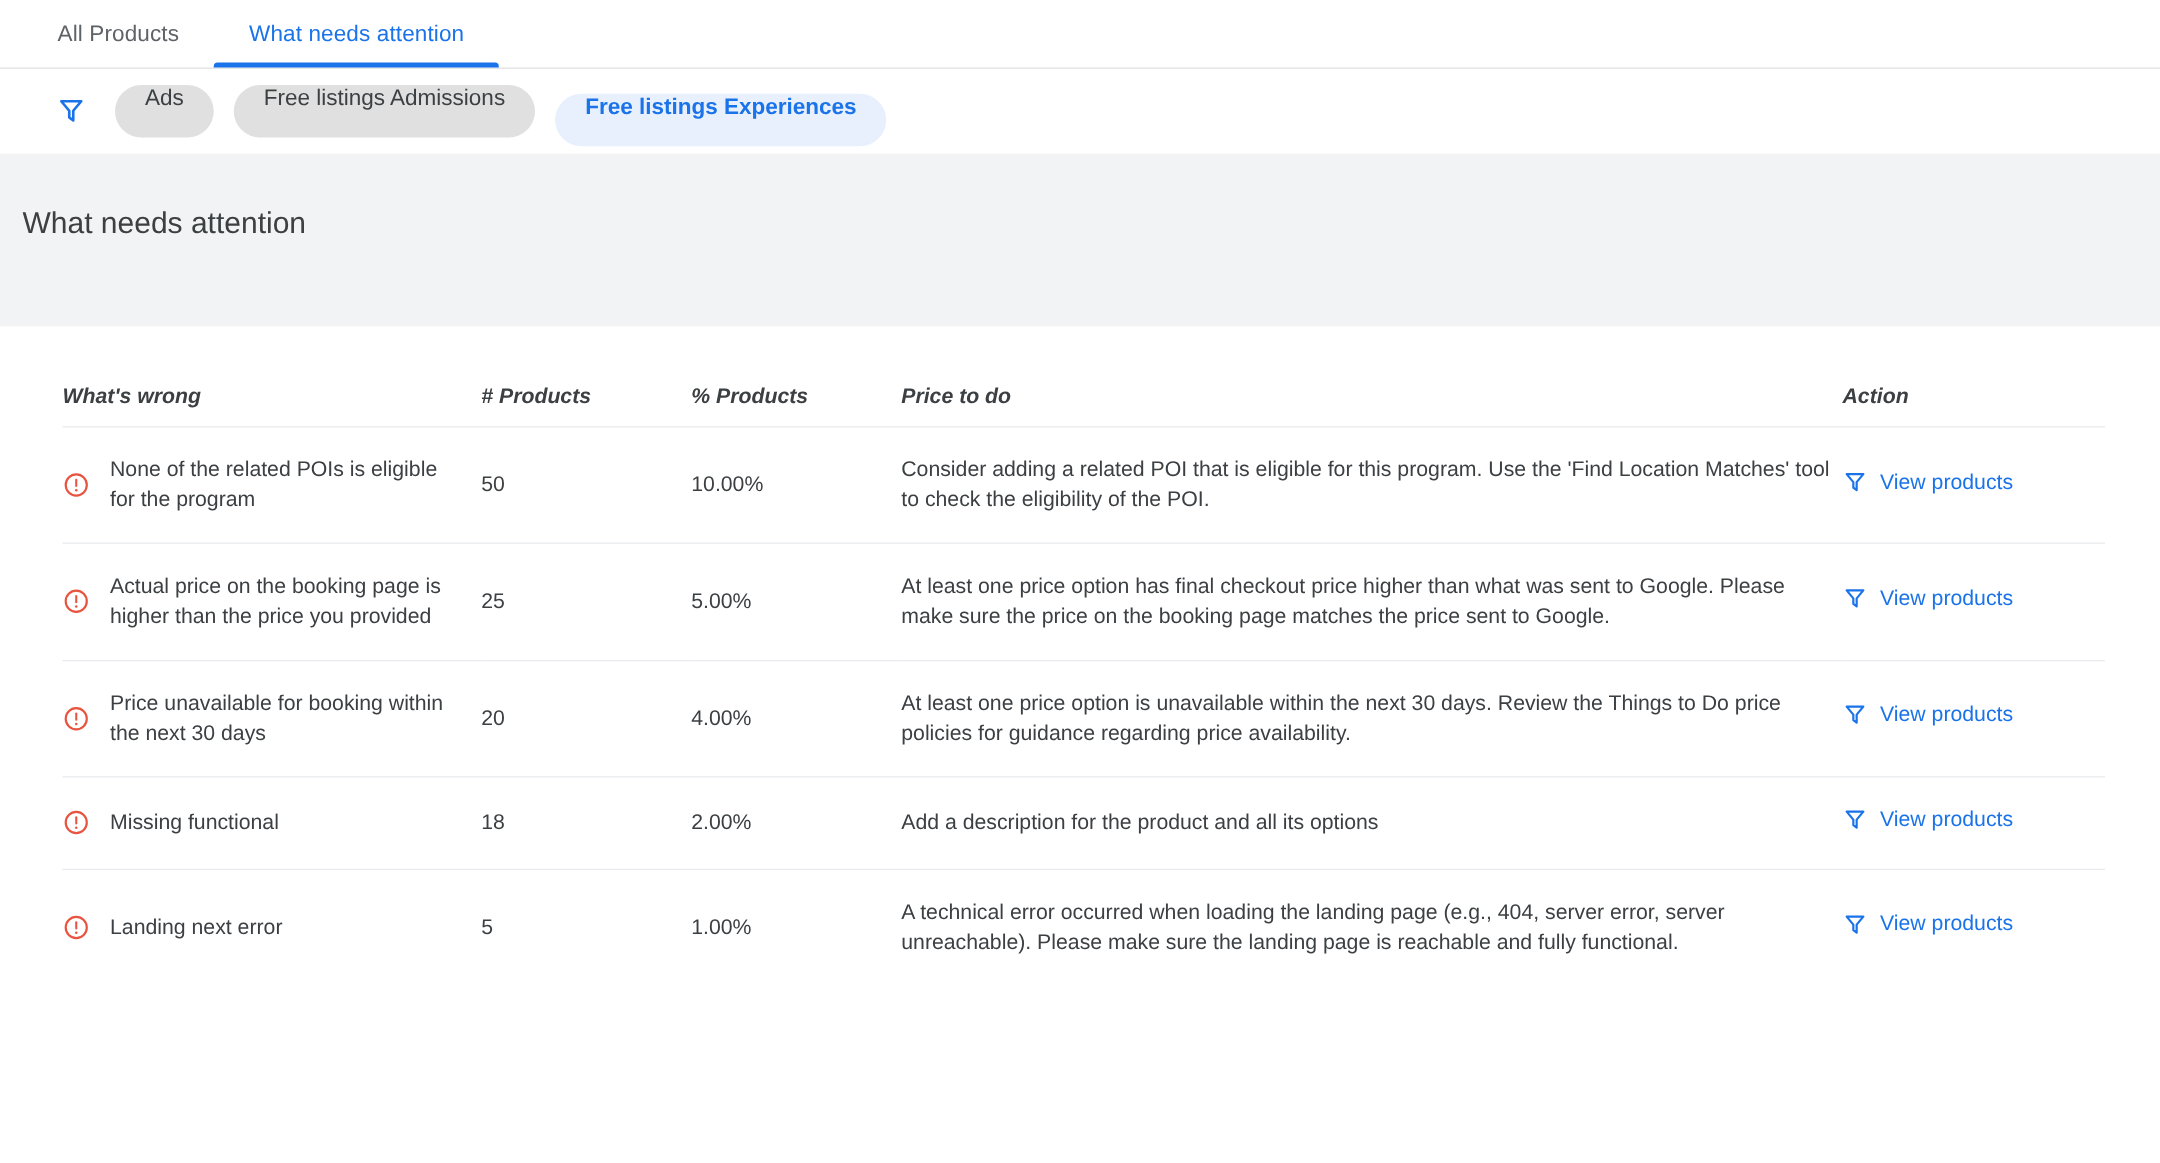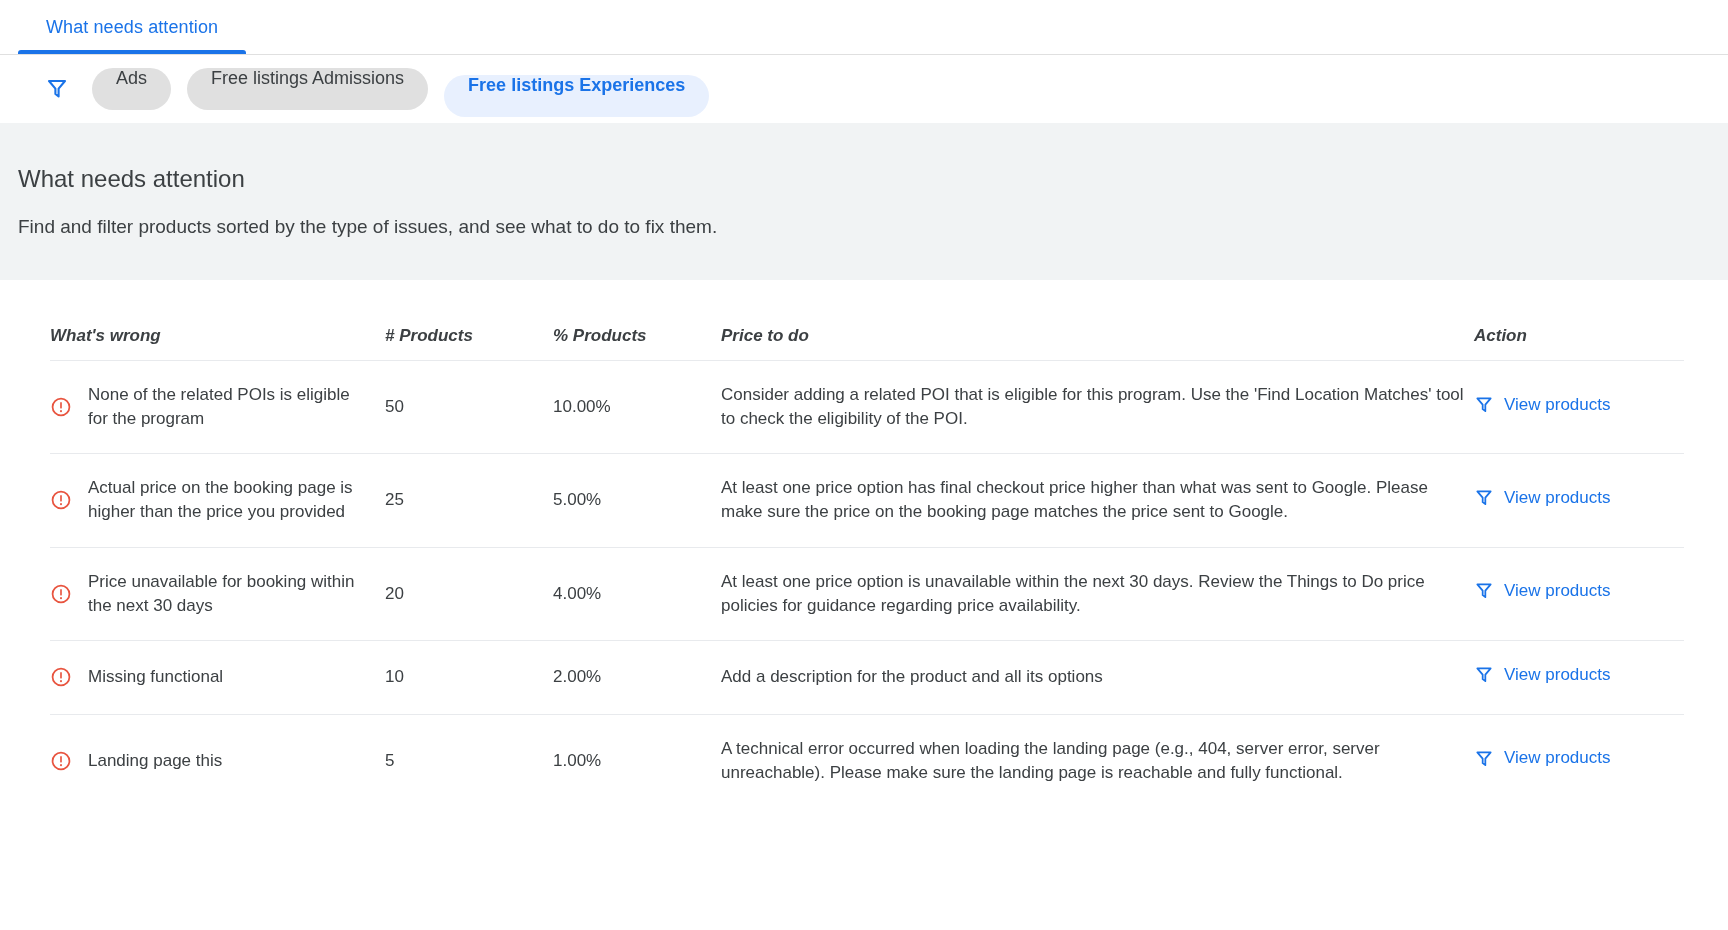--- a/index.html
+++ b/index.html
@@ -153,20 +153,23 @@
     font-size: 17px;
     text-decoration: none;
     cursor: pointer;
   }
   .action-filter-icon { width: 20px; height: 20px; display: block; }
 </style>
 </head>
 <body>
 
 <div class="tabs">
+  <div class="tab">
+    <span>All Products</span>
+  </div>
   <div class="tab active">
     <span>What needs attention</span>
   </div>
 </div>
 
 <div class="chiprow">
   <span class="filter-icon-wrap">
     <svg width="24" height="24" viewBox="0 0 24 24" aria-hidden="true">
       <path d="M4 4 H20 L13.6 11.6 V19.4 L10.4 17 V11.6 Z" fill="none" stroke="#1a73e8" stroke-width="2.1" stroke-linejoin="round"></path>
     </svg>
@@ -177,21 +180,20 @@
   <div class="chip">
     <span>Free listings Admissions</span>
   </div>
   <div class="chip selected">
     <span>Free listings Experiences</span>
   </div>
 </div>
 
 <div class="banner">
   <h1 class="banner-title">What needs attention</h1>
-  <p class="banner-sub">Find and filter products sorted by the type of issues, and see what to do to fix them.</p>
 </div>
 
 <div class="table-wrap">
   <table class="issues">
     <colgroup>
       <col class="col-wrong">
         <col class="col-num">
         <col class="col-pct">
         <col class="col-todo">
         <col class="col-action">
@@ -296,21 +298,21 @@
         <span class="error-icon-slot">
           <svg class="error-icon" viewBox="0 0 24 24" aria-hidden="true">
             <circle cx="12" cy="12" r="9.2" fill="none" stroke="#e8543f" stroke-width="1.9"></circle>
             <rect x="11.1" y="6.6" width="1.8" height="7.2" rx="0.9" fill="#e8543f"></rect>
             <circle cx="12" cy="16.5" r="1.1" fill="#e8543f"></circle>
           </svg>
         </span>
         <span class="wrong-text">Missing functional</span>
       </div>
     </td>
-    <td>10</td>
+    <td>18</td>
     <td>2.00%</td>
     <td class="todo-cell">Add a description for the product and all its options</td>
     <td class="action-cell">
       <a href="#">
         <span>
           <svg class="action-filter-icon" viewBox="0 0 24 24" aria-hidden="true">
             <path d="M4 4 H20 L13.6 11.6 V19.4 L10.4 17 V11.6 Z" fill="none" stroke="#1a73e8" stroke-width="2.1" stroke-linejoin="round"></path>
           </svg>
         </span>
         <span>View products</span>
@@ -321,21 +323,21 @@
   <tr class="issue-row">
     <td>
       <div class="wrong-cell">
         <span class="error-icon-slot">
           <svg class="error-icon" viewBox="0 0 24 24" aria-hidden="true">
             <circle cx="12" cy="12" r="9.2" fill="none" stroke="#e8543f" stroke-width="1.9"></circle>
             <rect x="11.1" y="6.6" width="1.8" height="7.2" rx="0.9" fill="#e8543f"></rect>
             <circle cx="12" cy="16.5" r="1.1" fill="#e8543f"></circle>
           </svg>
         </span>
-        <span class="wrong-text">Landing page this</span>
+        <span class="wrong-text">Landing next error</span>
       </div>
     </td>
     <td>5</td>
     <td>1.00%</td>
     <td class="todo-cell">A technical error occurred when loading the landing page (e.g., 404, server error, server unreachable). Please make sure the landing page is reachable and fully functional.</td>
     <td class="action-cell">
       <a href="#">
         <span>
           <svg class="action-filter-icon" viewBox="0 0 24 24" aria-hidden="true">
             <path d="M4 4 H20 L13.6 11.6 V19.4 L10.4 17 V11.6 Z" fill="none" stroke="#1a73e8" stroke-width="2.1" stroke-linejoin="round"></path>

